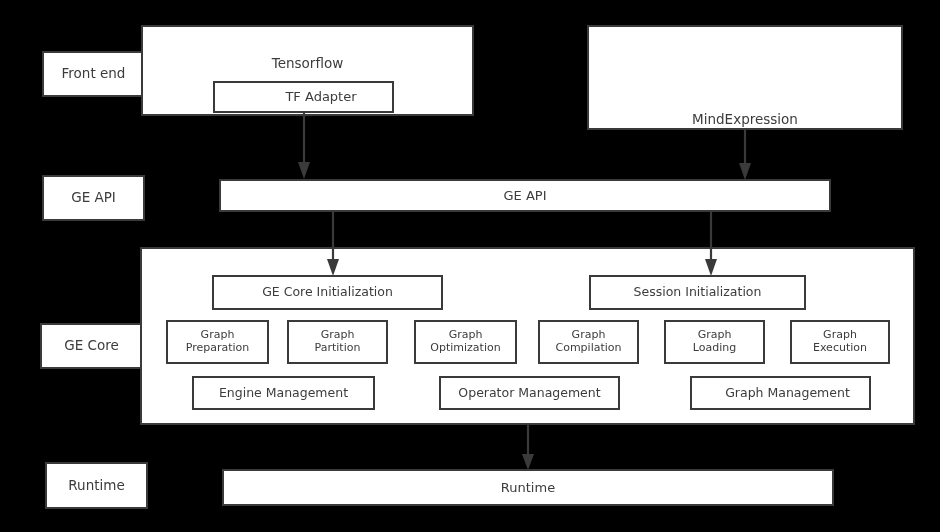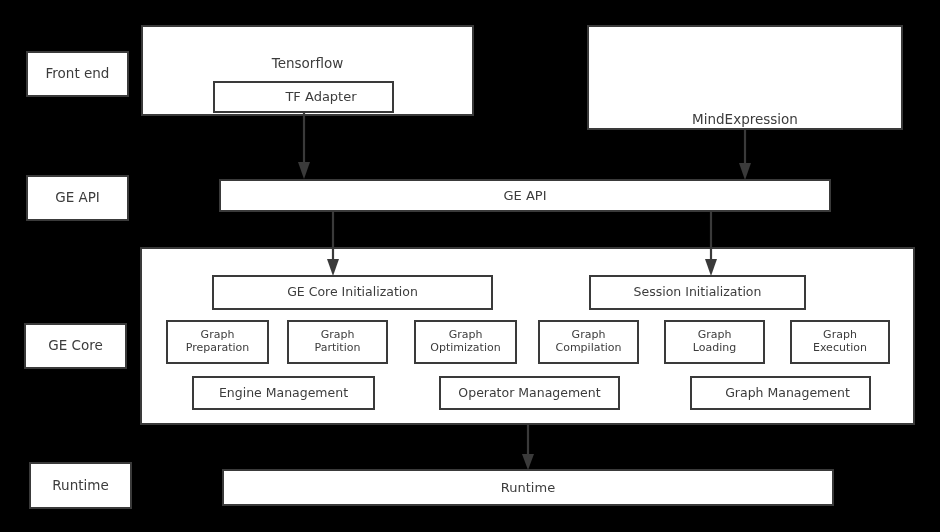--- a/index.html
+++ b/index.html
@@ -23,20 +23,21 @@
     display: flex;
     align-items: center;
     justify-content: center;
     text-align: center;
     color: #3c3c3c;
     line-height: 1.18;
     white-space: pre-line;
   }
   .layer-label {
     font-size: 13.5px;
+    margin-left: 16px;
   }
   .frontend-group {
     align-items: flex-start;
     justify-content: center;
   }
   .frontend-group > .grp-title {
     margin-top: 29px;
     font-size: 13.5px;
     color: #3c3c3c;
   }
@@ -93,21 +94,21 @@
   <div class="box me-group" style="left:587px; top:25px; width:316px; height:105px;">
     <span>MindExpression</span>
   </div>
 
   <div class="box bar-box" style="left:219px; top:179px; width:612px; height:33px;">
     <span>GE API</span>
   </div>
 
   <div class="core-container" style="left:140px; top:247px; width:775px; height:178px;"></div>
 
-  <div class="box init-box" style="left:212px; top:275px; width:281px; height:35px;text-align:right;">
+  <div class="box init-box" style="left:212px; top:275px; width:231px; height:35px;text-align:right;">
     <span>GE Core Initialization</span>
   </div>
 
   <div class="box init-box" style="left:589px; top:275px; width:217px; height:35px;justify-content:center;">
     <span>Session Initialization</span>
   </div>
 
   <div class="box mod-box" style="left:166px; top:320px; width:103px; height:44px;">
     <span>Graph
 Preparation</span>

